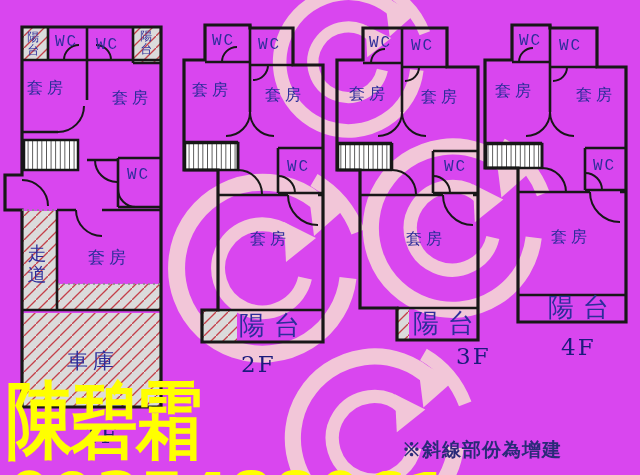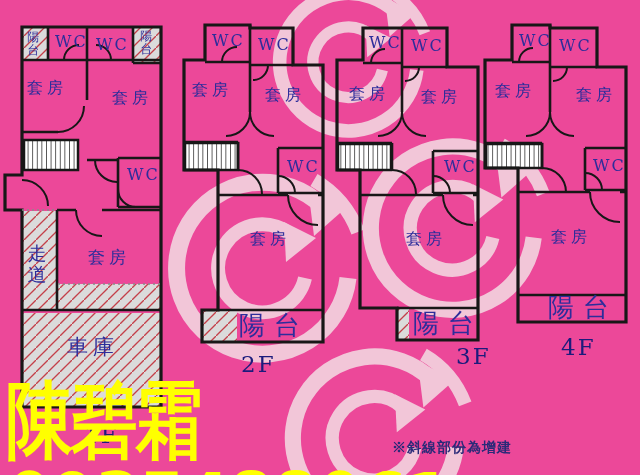--- a/index.html
+++ b/index.html
@@ -1,40 +1,40 @@
 <!DOCTYPE html>
 <html><head>
 <meta charset="utf-8">
 <style>
   html,body{margin:0;padding:0;background:#ffffff;}
   #canvas{
-    position:relative;width:640px;height:475px;background:#ec4899;
+    position:relative;width:640px;height:475px;background:#d946ef;
     overflow:hidden;font-family:"DejaVu Serif","Liberation Serif",serif;
   }
   #canvas svg{position:absolute;left:0;top:0;}
   .wm{z-index:1;}
   .plan{z-index:2;}
   .lbl{
     position:absolute;z-index:3;color:#2d2d9b;line-height:1;
     font-family:"DejaVu Serif","Liberation Serif",serif;white-space:nowrap;
   }
   .vert{white-space:normal;width:1.05em;line-height:1.1;text-align:center;}
-  .wc{font-size:16px;letter-spacing:2px;}
+  .wc{font-size:16px;letter-spacing:2px;font-family:Liberation Mono, monospace;}
   .suite{font-size:16px;letter-spacing:4px;}
   .balc{font-size:26px;letter-spacing:9px;}
   .flabel{color:#1b1b7c;font-size:23px;letter-spacing:2px;}
   .contact{
     position:absolute;left:6px;top:378px;z-index:4;line-height:1;
     color:#ffff00;font-weight:bold;font-size:84px;letter-spacing:-3px;
     font-family:"DejaVu Sans","Liberation Sans",sans-serif;
     transform:scaleX(0.8);transform-origin:left top;
   }
   .note{
-    position:absolute;left:392px;top:440px;z-index:5;line-height:1;
-    color:#2a2a78;font-size:14px;font-weight:bold;letter-spacing:1px;
+    position:absolute;left:402px;top:440px;z-index:5;line-height:1;
+    color:#2a2a78;font-size:19px;font-weight:bold;letter-spacing:1px;
     font-family:"DejaVu Serif","Liberation Serif",serif;
   }
 </style>
 </head>
 <body>
 
 <div id="canvas">
 
   <svg class="wm" width="640" height="475" viewBox="0 0 640 475">
     <defs>
@@ -131,21 +131,21 @@
 
   <span class="lbl vert" style="left:27px;top:31px;font-size:12px">陽台</span>
   <span class="lbl wc" style="left:55px;top:34px">WC</span>
   <span class="lbl wc" style="left:96px;top:37px">WC</span>
   <span class="lbl vert" style="left:140px;top:30px;font-size:12px">陽台</span>
   <span class="lbl suite" style="left:27px;top:80px">套房</span>
   <span class="lbl suite" style="left:112px;top:90px">套房</span>
   <span class="lbl wc" style="left:127px;top:167px">WC</span>
   <span class="lbl vert" style="left:27px;top:243px;font-size:19px">走道</span>
   <span class="lbl suite" style="left:88px;top:249px;font-size:17px">套房</span>
-  <span class="lbl" style="left:67px;top:337px;font-size:21px;letter-spacing:5px">車庫</span>
+  <span class="lbl" style="left:67px;top:351px;font-size:21px;letter-spacing:5px">車庫</span>
   <span class="lbl flabel" style="left:84px;top:424px">1F</span>
 
   <span class="lbl wc" style="left:212px;top:33px">WC</span>
   <span class="lbl wc" style="left:258px;top:37px">WC</span>
   <span class="lbl suite" style="left:192px;top:82px">套房</span>
   <span class="lbl suite" style="left:265px;top:87px">套房</span>
   <span class="lbl wc" style="left:287px;top:159px">WC</span>
   <span class="lbl suite" style="left:250px;top:231px">套房</span>
   <span class="lbl balc" style="left:239px;top:312px">陽台</span>
   <span class="lbl flabel" style="left:241px;top:353px">2F</span>

